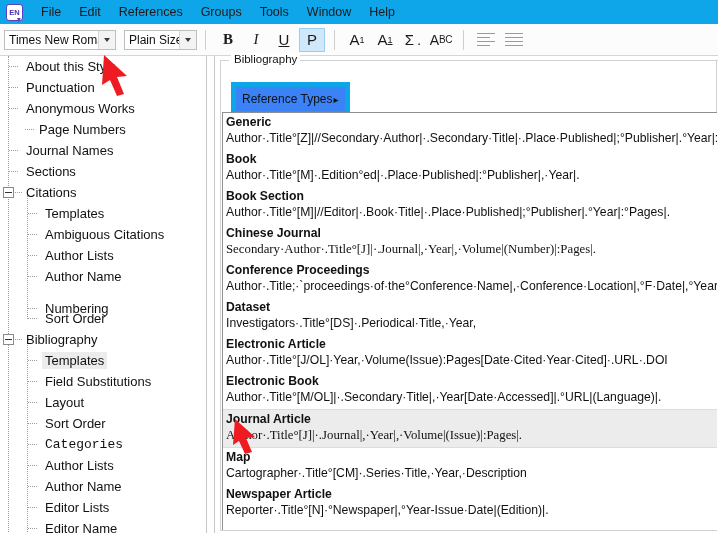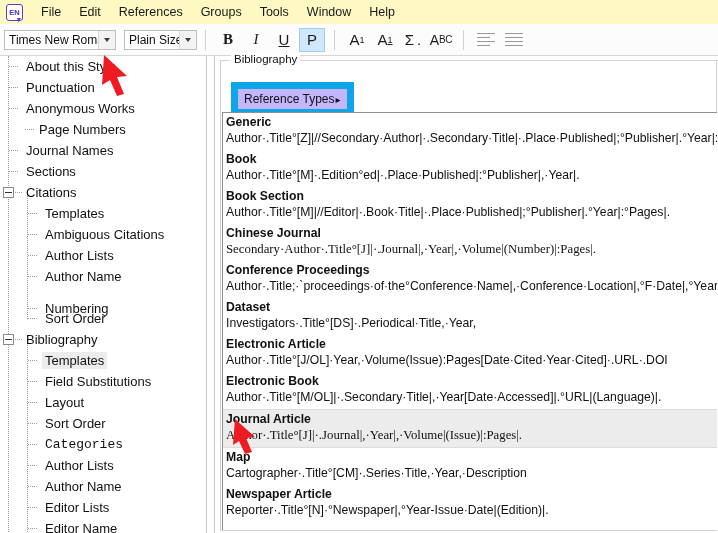--- a/index.html
+++ b/index.html
@@ -12,21 +12,21 @@
   }
   #app {
     position: relative;
     width: 718px; height: 533px;
     background: #ffffff;
   }
 
   
   .menubar {
     position: absolute; left: 0; top: 0; width: 718px; height: 24px;
-    background: #fef9c3;
+    background: #0ea5e9;
     display: flex; align-items: center;
     padding-left: 4px;
   }
   .en-logo {
     width: 17px; height: 17px; margin-right: 9px; margin-left: 2px;
     border-radius: 3px;
     background: #ffffff;
     border: 1.5px solid #5b3fbe;
     color: #4a31a8;
     font-size: 7.5px; font-weight: bold;
@@ -214,22 +214,22 @@
   .gb-legend {
     position: absolute; left: 10px; top: -7px;
     font-size: 11.5px; color: #111;
     background: #ffffff;
     padding: 0 3px;
     line-height: 13px;
   }
   .ref-types-btn {
     position: absolute; left: 10px; top: 22px;
     height: 34px; min-width: 105px;
-    background: #c4b5fd;
-    border: 7px solid #0ea5e9;
+    background: #3b82f6;
+    border: 5px solid #0ea5e9;
     font-size: 12px; color: #111;
     display: flex; align-items: center; justify-content: center;
     padding: 0 6px;
     cursor: default;
   }
   .ref-types-btn .chev { margin-left: 1px; font-size: 10px; }
 
   .tpl-list {
     position: absolute;
     left: 1px; top: 52px;

